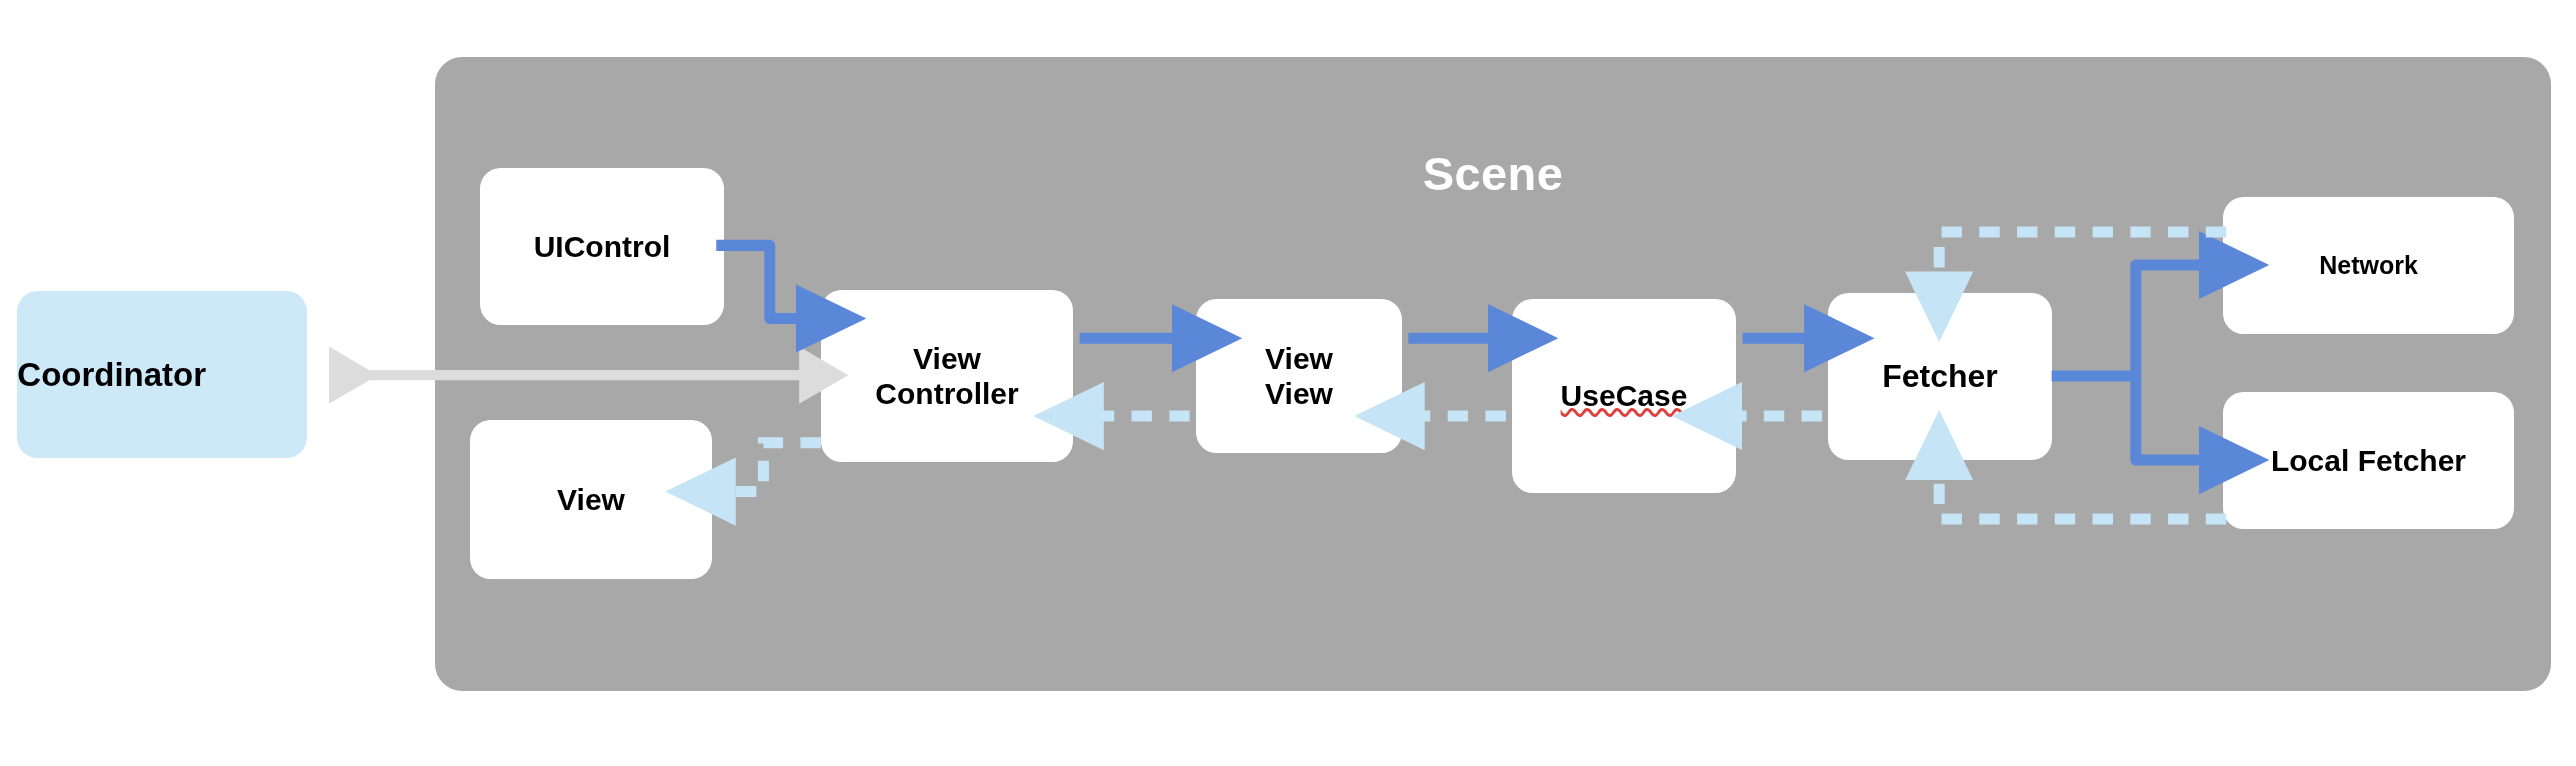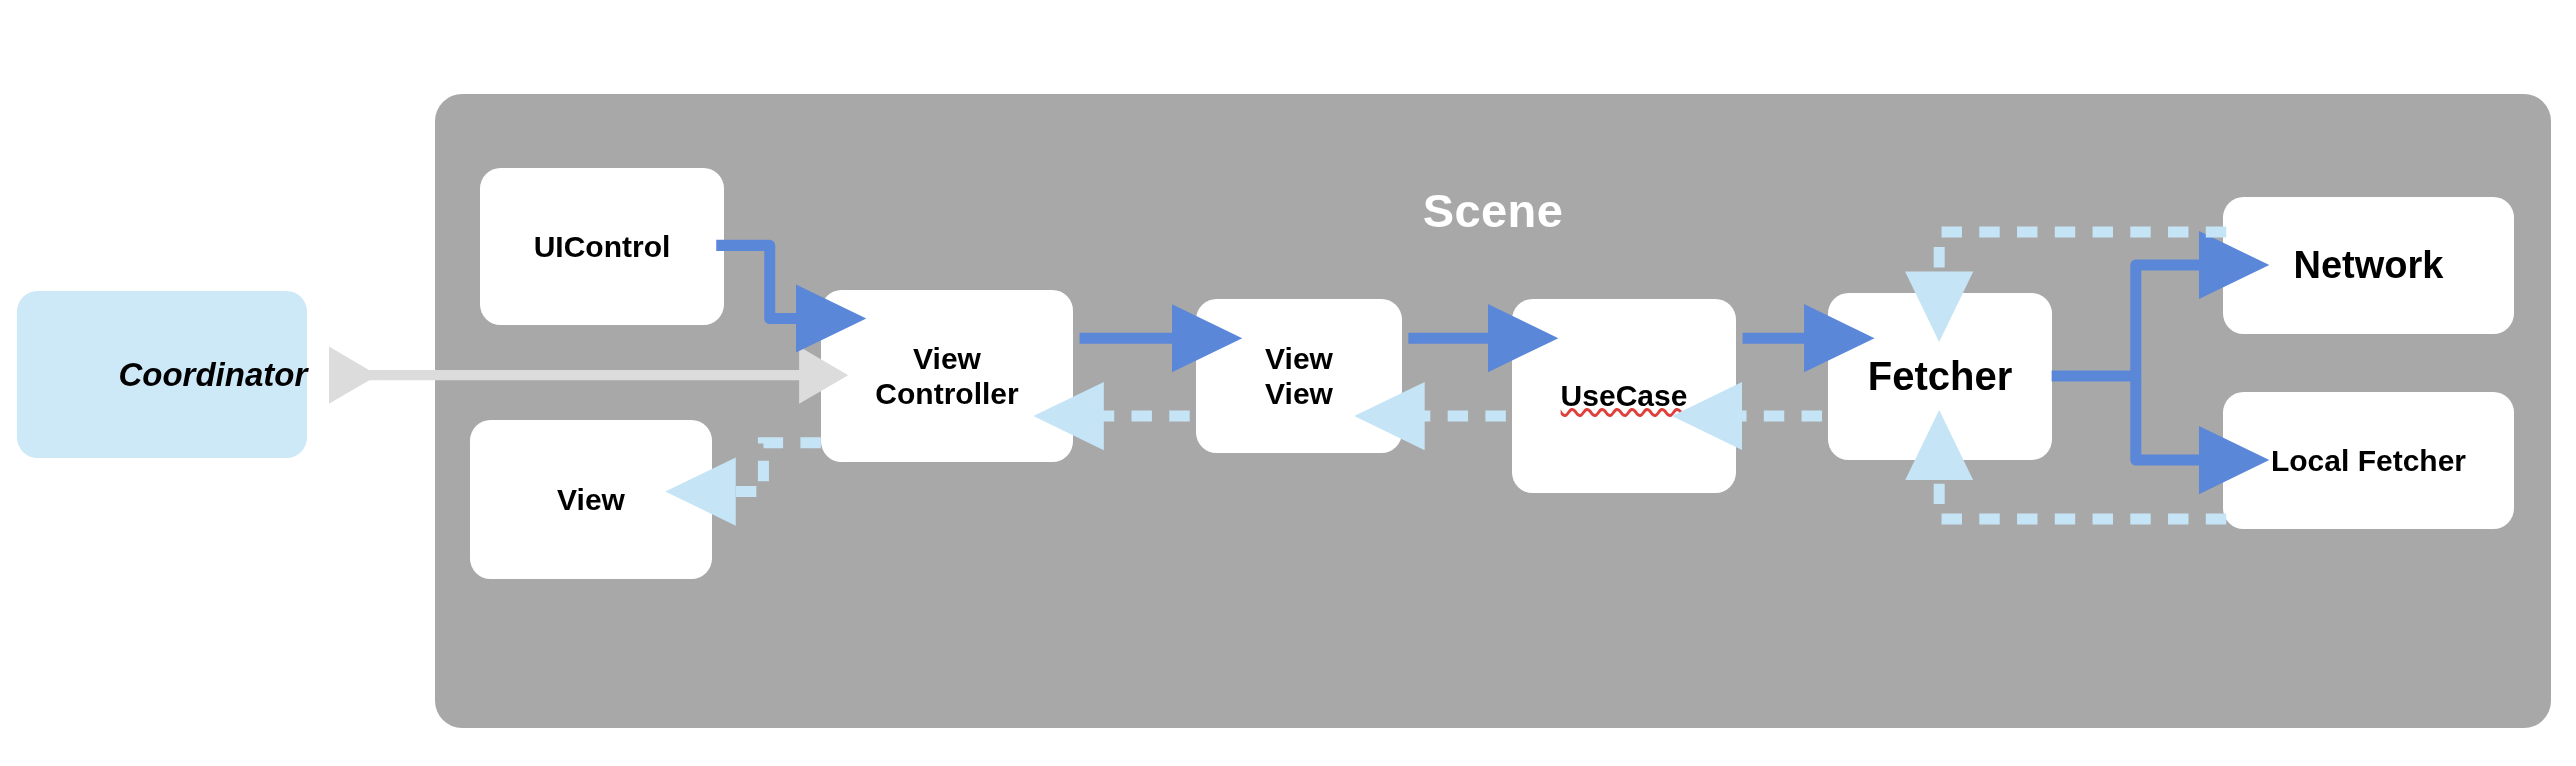--- a/index.html
+++ b/index.html
@@ -1,49 +1,49 @@
 <!DOCTYPE html>
 <html style="font-size:12.6px"><head>
 <meta charset="utf-8">
 <style>
   html,body{margin:0;padding:0;background:#ffffff;}
   body{width:2576px;height:766px;font-family:"Liberation Sans","DejaVu Sans",sans-serif;overflow:hidden;}
   #stage{position:relative;width:2576px;height:766px;background:#ffffff;}
 
   .scene-container{
     position:absolute;left:435px;top:57px;width:2116px;height:634px;
-    background:#a8a8a8;border-radius:27px;margin-top:37px;
+    background:#a8a8a8;border-radius:27px;
   }
   .scene-title{
     position:absolute;left:0;top:89px;width:2116px;text-align:center;
     color:#ffffff;font-size:47px;font-weight:bold;letter-spacing:0.4px;
   }
 
   .node{
     position:absolute;background:#ffffff;border-radius:20.5px;
     display:flex;align-items:center;justify-content:center;text-align:center;
     color:#000000;font-weight:bold;line-height:1.18;
     box-sizing:border-box;
   }
   .node span{display:block;}
 
   .coordinator{
     position:absolute;left:17.3px;top:291px;width:290px;height:167px;
     background:#cde9f8;border-radius:20.5px;
-    display:flex;align-items:center;justify-content:flex-end;
-    color:#000000;font-weight:bold;font-size:33px;font-style:italic;
+    display:flex;align-items:center;justify-content:flex-start;
+    color:#000000;font-weight:bold;font-size:33px;
   }
 
   .n-uicontrol{left:480px;top:168px;width:244px;height:157px;font-size:30px;}
   .n-view{left:470px;top:420px;width:242px;height:159px;font-size:30px;}
   .n-viewcontroller{left:821px;top:290px;width:252px;height:172px;font-size:30px;}
   .n-viewmodel{left:1196px;top:299px;width:206px;height:154px;font-size:30px;}
   .n-usecase{left:1512px;top:299px;width:224px;height:194px;font-size:30px;}
-  .n-fetcher{left:1828px;top:293px;width:224px;height:167px;font-size:40px;}
-  .n-network{left:2223px;top:197px;width:291px;height:137px;font-size:38px;}
+  .n-fetcher{left:1828px;top:293px;width:224px;height:167px;font-size:32px;}
+  .n-network{left:2223px;top:197px;width:291px;height:137px;font-size:25px;}
   .n-localstorage{left:2223px;top:392px;width:291px;height:137px;font-size:30px;}
 
   .spell{ text-decoration: underline wavy #e0403c; text-decoration-skip-ink:none;
           -webkit-text-decoration: underline wavy #e0403c; }
 
   svg.wires{position:absolute;left:0;top:0;width:2576px;height:766px;pointer-events:none;}
 
   .legend{position:absolute;left:2266px;top:565px;width:260px;height:94px;}
   .legend-row{position:absolute;left:0;height:42px;width:260px;}
   .legend-row.r1{top:0px;}

